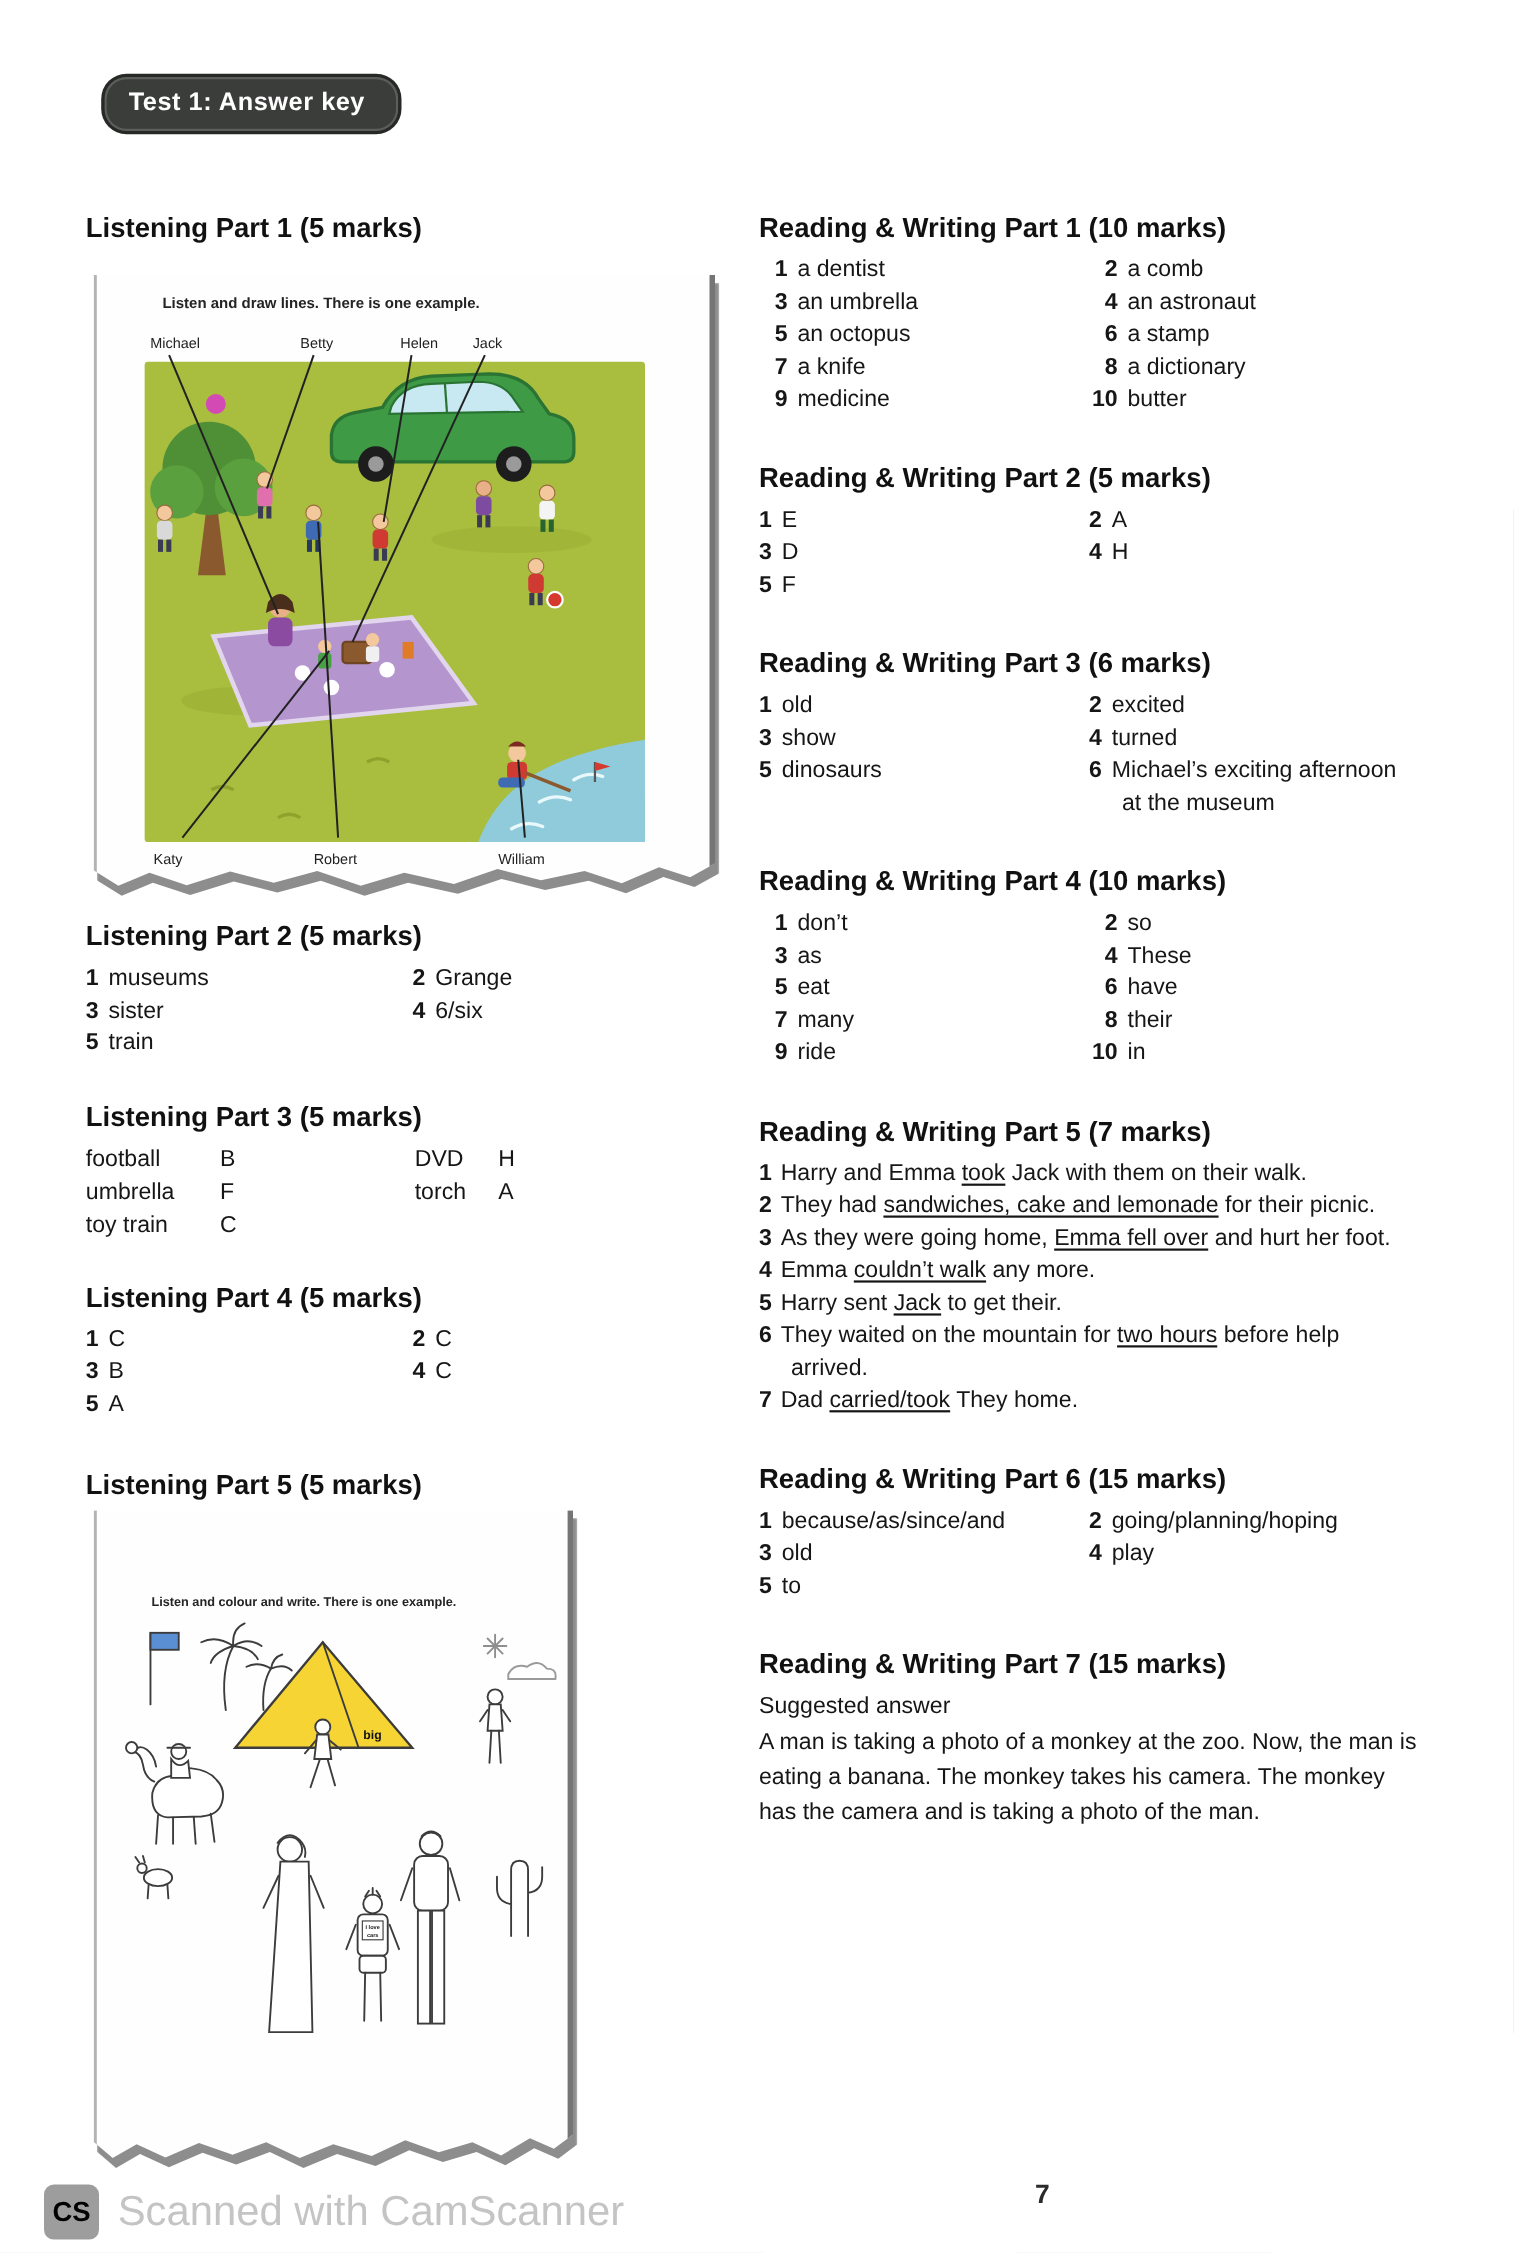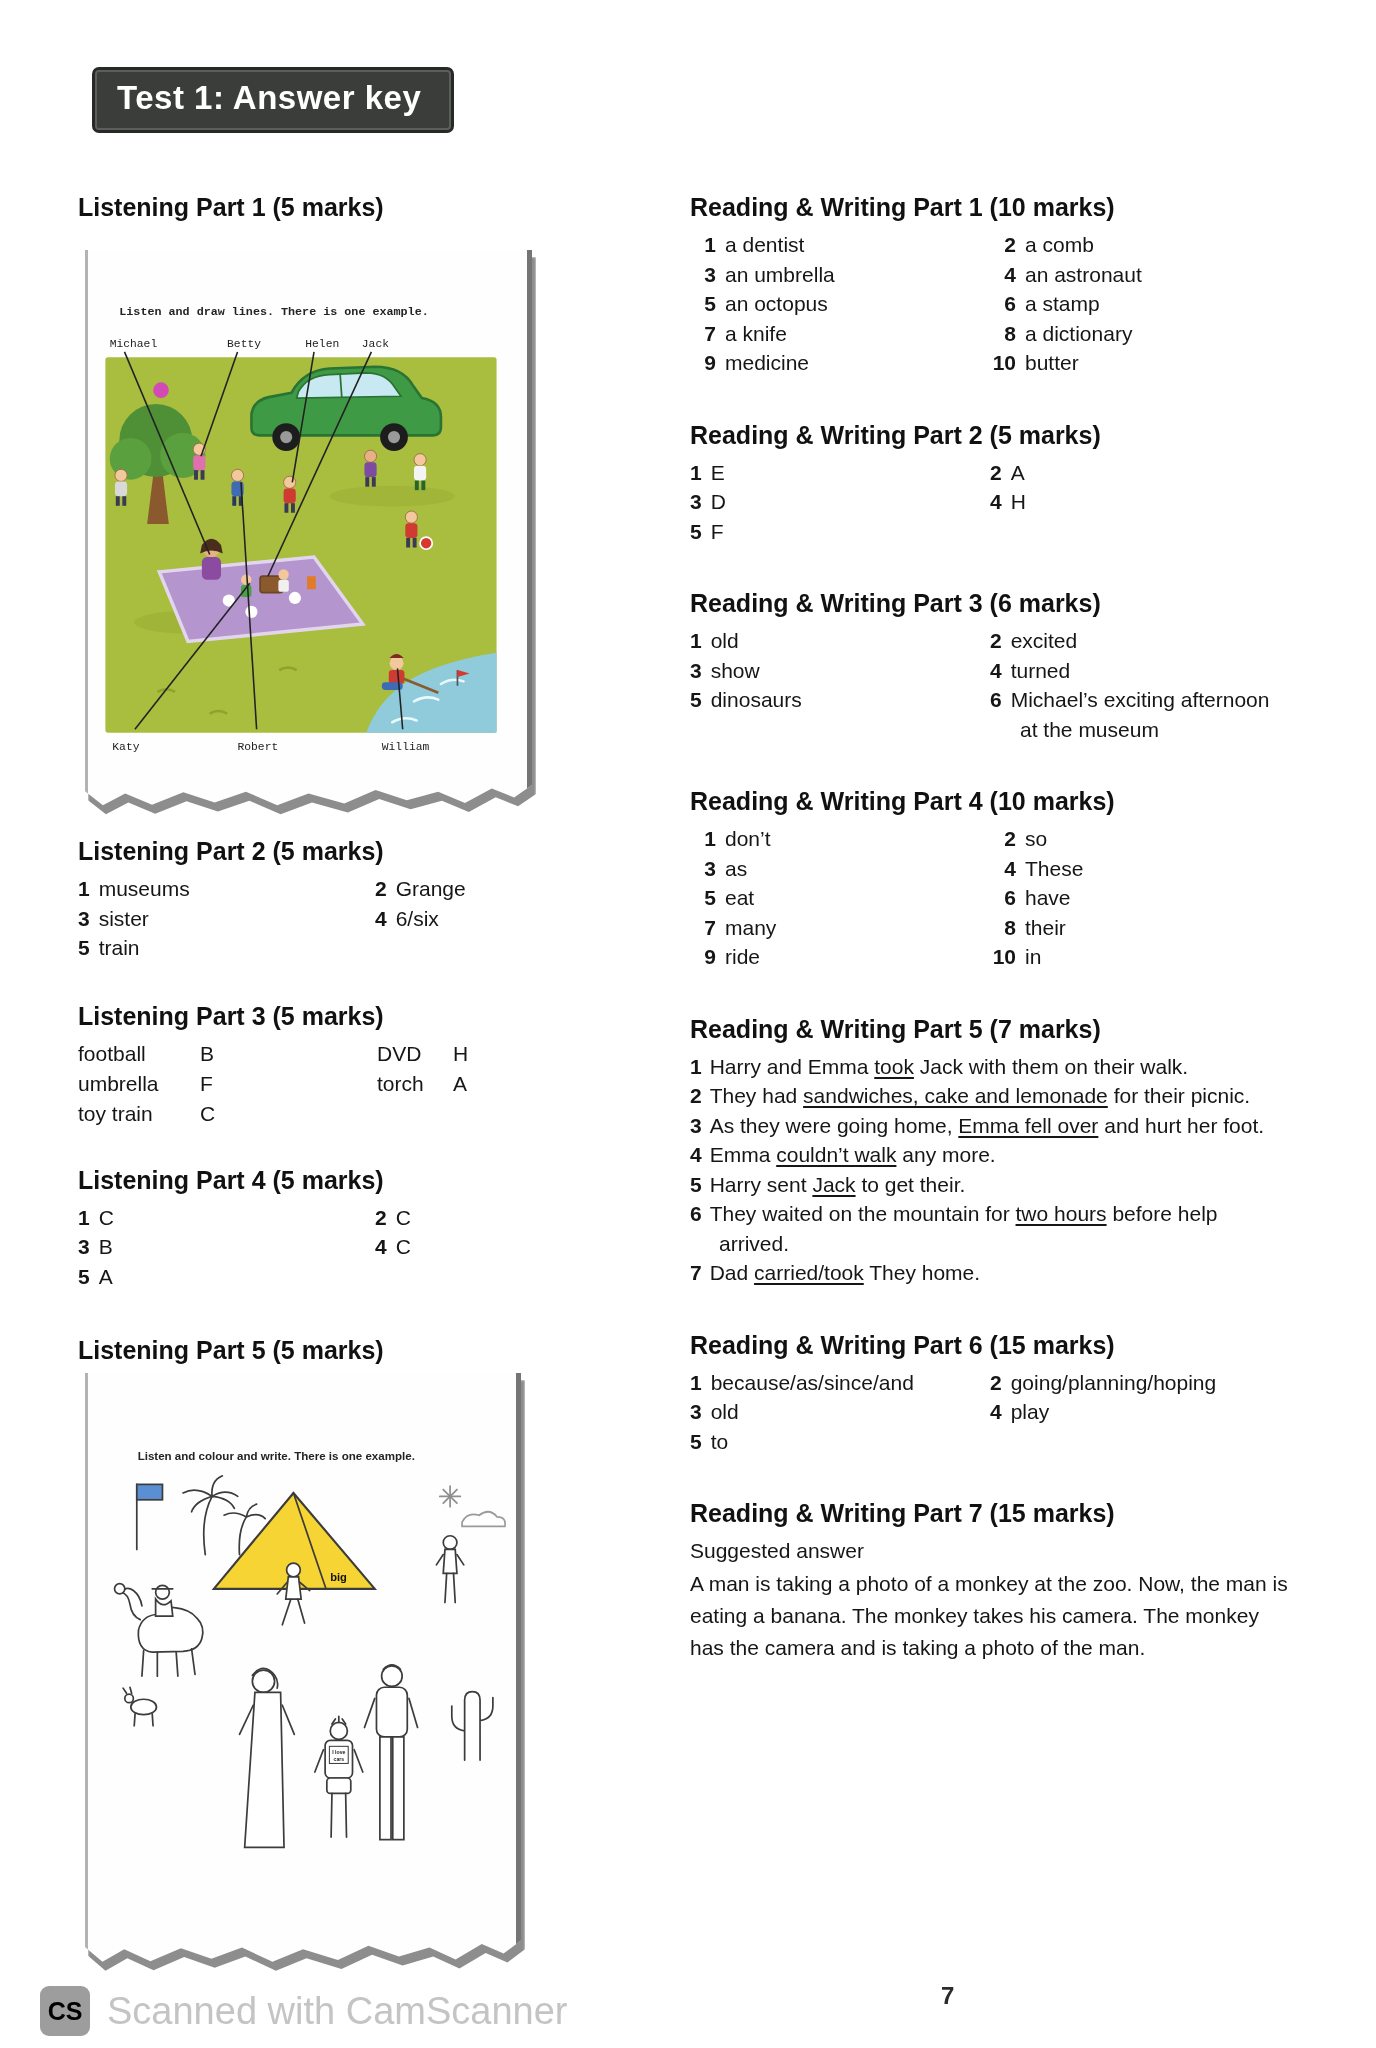--- a/index.html
+++ b/index.html
@@ -1,21 +1,21 @@
 <!DOCTYPE html>
 <html><head>
 <meta charset="utf-8">
 <style>
   html,body{margin:0;padding:0;background:#e9e9e9;}
   .page{position:relative;width:1376px;height:2048px;background:#ffffff;overflow:hidden;
         font-family:"Liberation Sans","DejaVu Sans",sans-serif;color:#161616;}
 
   
   .badge{position:absolute;left:95px;top:70px;background:#3b3d3b;color:#fff;
-         font-size:33px;font-weight:700;padding:9px 30px 13px 22px;border-radius:4px;
+         font-size:23px;font-weight:700;padding:9px 30px 13px 22px;border-radius:20px;
          box-shadow:0 0 0 3px #272927, inset 0 0 0 2px #5c5e5c;letter-spacing:.5px;}
 
   
   .col-left{position:absolute;left:78px;top:192px;width:512px;}
   .col-right{position:absolute;left:690px;top:192px;width:622px;}
 
   h2{font-size:25px;line-height:30px;font-weight:700;margin:0 0 8px 0;color:#111;}
   .mt24{margin-top:24px}.mt38{margin-top:38px}.mt36{margin-top:36px}.mt44{margin-top:44px}.mt42{margin-top:42px}
 
   .answers{display:grid;grid-template-columns:297px 1fr;font-size:21px;line-height:29.5px;}
@@ -31,21 +31,21 @@
   .sent b{font-weight:700;margin-right:8px;}
   .u{text-decoration:underline;text-decoration-thickness:2px;text-underline-offset:3px;}
 
   .suggest{font-size:21px;line-height:30px;margin-top:2px;}
   .para{width:600px;font-size:21px;line-height:32px;margin-top:2px;}
 
   
   .paper-wrap{position:relative;margin-left:7px;
      --jag:polygon(0% 0%,100% 0%,100% 95.2%,96% 97.4%,91% 95.8%,85% 98.4%,79% 96.4%,72% 97.9%,
        65% 96.1%,58% 98.5%,50% 96.7%,43% 98.8%,36% 96.4%,29% 98.3%,22% 96.5%,15% 98.7%,9% 96.7%,4% 98.8%,0% 96.3%);}
-  .pw1{width:447px;height:562px;margin-top:28px;font-family:Liberation Mono, monospace;}
+  .pw1{width:565px;height:562px;margin-top:28px;}
   .pw2{width:436px;height:596px;margin-top:8px;}
   .tear-shadow{position:absolute;left:3px;right:-4px;top:7px;bottom:-9px;background:#8d8d8d;
       clip-path:var(--jag);filter:blur(1px);}
   .paper{position:relative;width:100%;height:100%;background:#fefefe;clip-path:var(--jag);
       border-left:3px solid #b3b3b3;border-right:5px solid #757575;box-sizing:border-box;}
   .paper svg{display:block;width:100%;height:100%;}
 
   .t-instr{font-size:13.5px;font-weight:700;fill:#242424;}
   .t-name{font-size:13px;fill:#222;}
   .t-big{font-size:13px;font-weight:700;fill:#111;}

